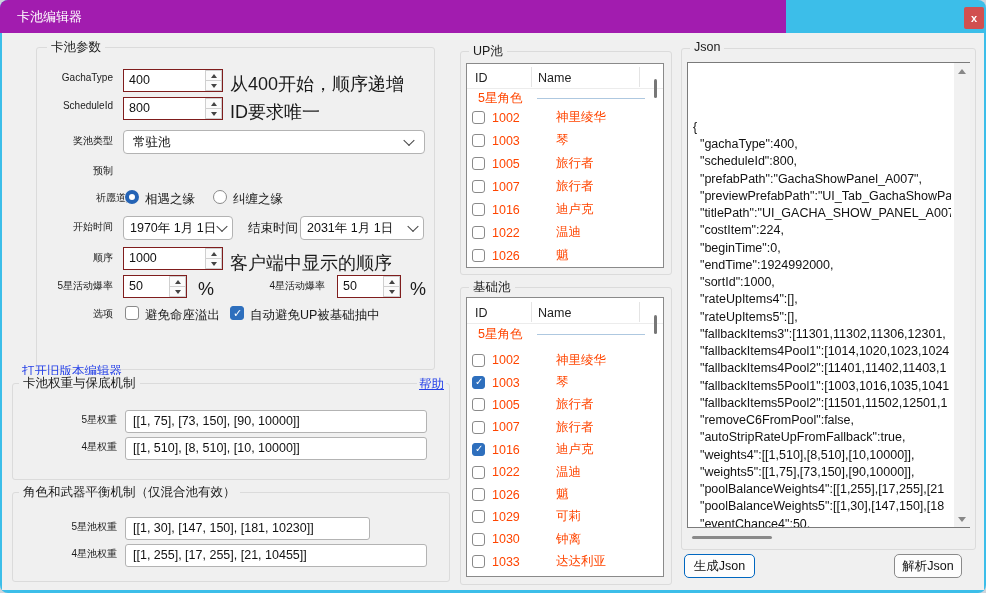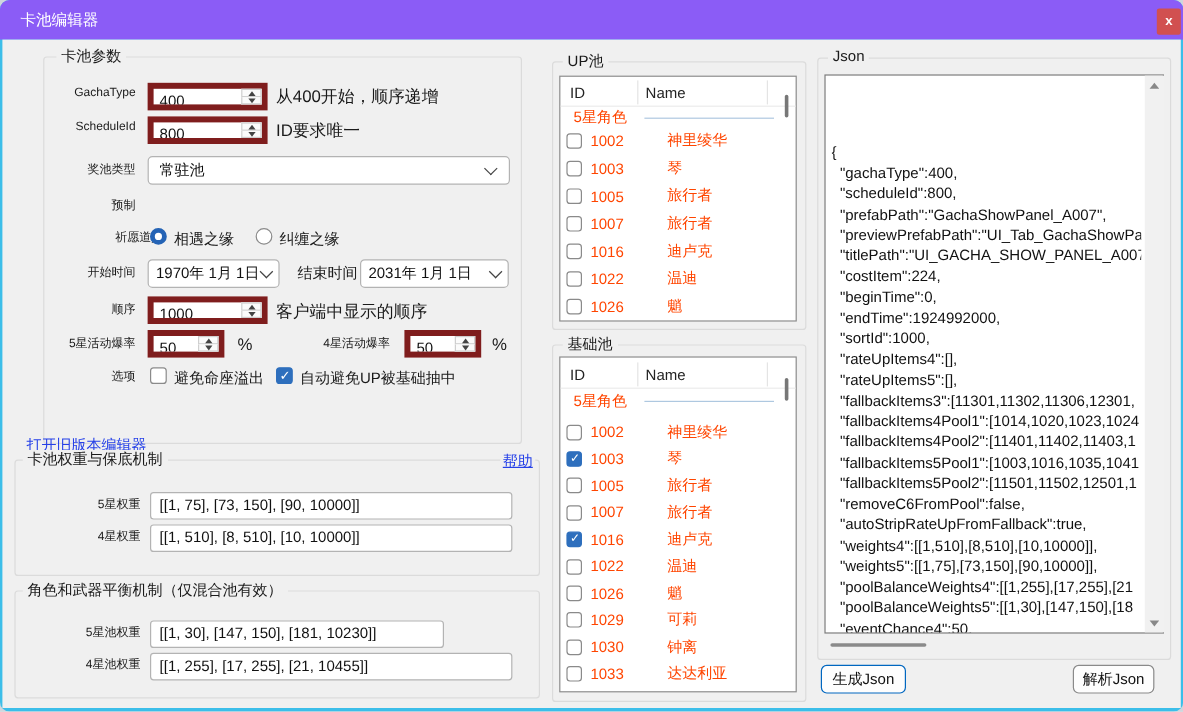--- a/index.html
+++ b/index.html
@@ -1,27 +1,27 @@
 <!DOCTYPE html>
 <html><head>
 <meta charset="utf-8">
 <style>
   html,body{margin:0;padding:0;background:#cfd6dd;font-family:"Liberation Sans",sans-serif;}
   .window{position:relative;width:986px;height:593px;background:#3CBEE9;border-radius:8px;overflow:hidden;margin:0 auto;}
-  .titlebar{position:absolute;left:0;top:0;width:986px;height:33px;background:#8b5cf6;}
+  .titlebar{position:absolute;left:0;top:0;width:786px;height:33px;background:#a21caf;}
   .title{position:absolute;left:17px;top:8px;color:#fff;font-size:13px;}
   .closebtn{position:absolute;left:964px;top:7px;width:20px;height:22px;background:#D15050;color:#fff;
     font-size:11px;font-weight:bold;display:flex;align-items:center;justify-content:center;border-radius:2px;cursor:default;}
   .content{position:absolute;left:2px;top:33px;width:982px;height:557px;background:#F0F0F0;}
   .grp{position:absolute;border:1px solid #DBDBDB;border-radius:3px;}
   .grp-label{position:absolute;top:-9px;background:#F0F0F0;padding:0 4px;font-size:12.5px;color:#1a1a1a;white-space:nowrap;}
   .lbl{position:absolute;font-size:10px;color:#1a1a1a;text-align:right;white-space:nowrap;}
   .txtlbl{position:absolute;font-size:12.5px;color:#1a1a1a;white-space:nowrap;}
-  .hint{position:absolute;font-size:14px;color:#1a1a1a;white-space:nowrap;}
-  .spin{position:absolute;background:#fff;border:5px solid #7f1d1d;display:flex;box-sizing:border-box;}
+  .hint{position:absolute;font-size:18px;color:#1a1a1a;white-space:nowrap;}
+  .spin{position:absolute;background:#fff;border:1px solid #7f1d1d;display:flex;box-sizing:border-box;}
   .spin .v{flex:1;padding:2.5px 5px;font-size:12.5px;color:#111;overflow:hidden;}
   .spin .btns{width:17px;display:flex;flex-direction:column;}
   .spin .b{flex:1;position:relative;background:#FBFBFB;border:1px solid #CFCFCF;}
   .spin .b+ .b{border-top:none;}
   .spin .b.up::after{content:"";position:absolute;left:50%;top:50%;transform:translate(-50%,-50%);
     border-left:3.5px solid transparent;border-right:3.5px solid transparent;border-bottom:4px solid #444;}
   .spin .b.dn::after{content:"";position:absolute;left:50%;top:50%;transform:translate(-50%,-50%);
     border-left:3.5px solid transparent;border-right:3.5px solid transparent;border-top:4px solid #444;}
   .combo{position:absolute;background:#fff;border:1px solid #B3B3B3;border-radius:4px;display:flex;align-items:center;
     padding:0 9px;font-size:12.5px;color:#111;box-sizing:border-box;}

